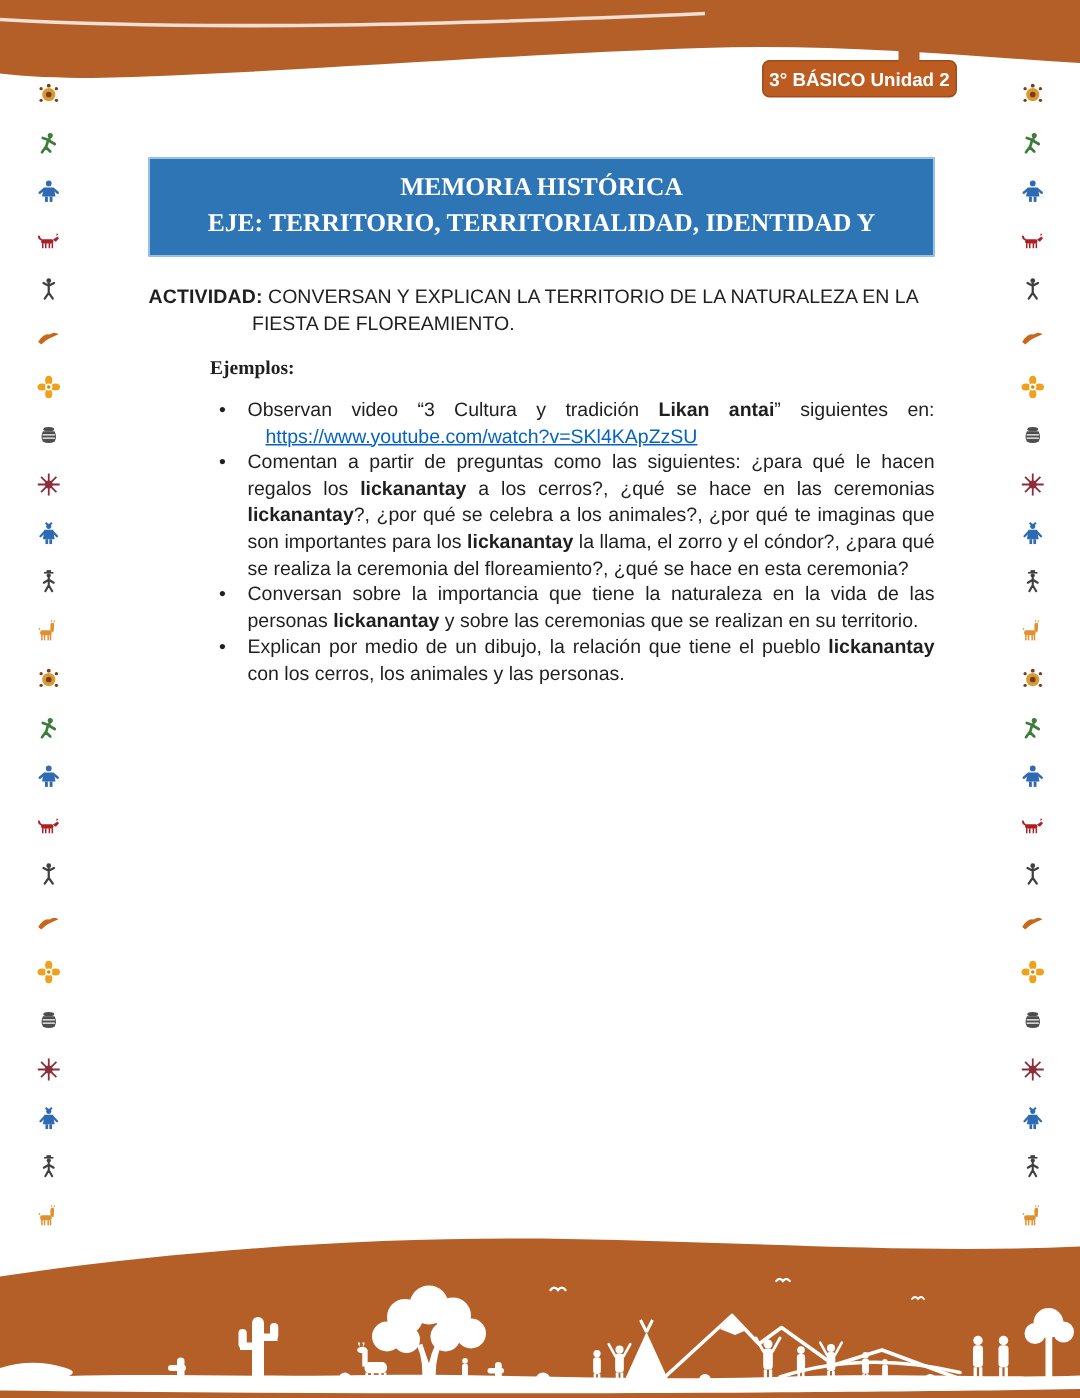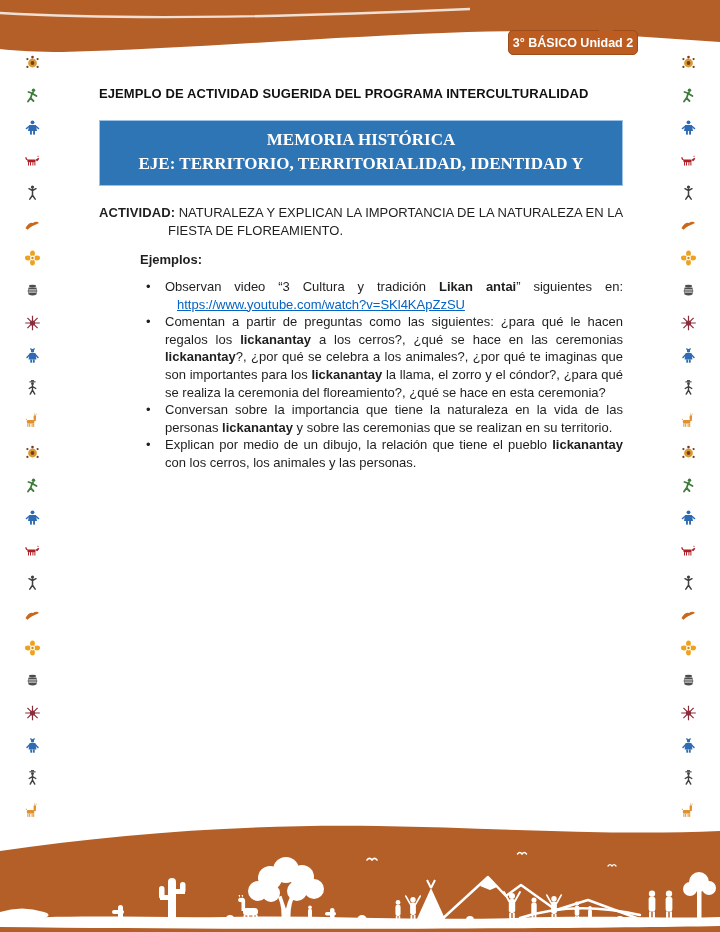--- a/index.html
+++ b/index.html
@@ -5,21 +5,21 @@
   * { margin:0; padding:0; box-sizing:border-box; }
   html,body { width:720px; height:932px; }
   body {
     position:relative; width:720px; height:932px; overflow:hidden;
     background:#ffffff; color:#1f1f1f;
     font-family:"Liberation Sans", sans-serif;
   }
   
   .top-band { position:absolute; top:0; left:0; width:720px; height:60px; }
   .unit-tab {
-    position:absolute; top:30px; left:508px; width:130px; height:25px;
+    position:absolute; top:40px; left:508px; width:130px; height:25px;
     background:#BC5C20; border:1px solid #9D4C1A; border-radius:5px;
     color:#fff; font-size:12.5px; font-weight:600;
     display:flex; align-items:center; justify-content:center;
   }
   .unit-tab::before {
     content:""; position:absolute; top:-9px; right:24px; width:14px; height:10px;
     background:#B45F28;
   }
   
   .icon-col {
@@ -35,21 +35,21 @@
   h1.page-heading { font-size:13px; font-weight:bold; color:#111; letter-spacing:.1px; }
   .axis-banner {
     margin-top:19px; background:#2E75B6; border:1px solid #9CC2E5;
     padding:7px 10px 9px; text-align:center;
     color:#fff; font-family:"Liberation Serif", serif;
     font-weight:bold; font-size:17px; line-height:24px;
   }
   .activity { margin-top:18px; font-size:13px; line-height:17.5px;
     padding-left:69px; text-indent:-69px; }
   .activity b { letter-spacing:.1px;text-align:center; }
-  .examples-heading { margin-top:13px; margin-left:41px; font-size:13px; font-weight:bold; }
+  .examples-heading { margin-top:13px; margin-left:41px; font-size:13px; font-weight:bold;font-family:Liberation Serif, serif; }
   ul.bullets { margin-top:11px; margin-left:66px; width:458px; list-style:none; }
   ul.bullets li { position:relative; font-size:13px; line-height:17.6px; text-align:justify; }
   ul.bullets li::before { content:"\2022"; position:absolute; left:-19px; top:0; font-size:13px; }
   .bt { text-align:justify; }
   .bt.fj { text-align-last:justify; }
   a.lnk { color:#0563C1; text-decoration:underline;padding-left:12px; }
   
   .bottom-scene { position:absolute; left:0; bottom:0; width:720px; height:112px; }
 </style>
 </head>
@@ -510,28 +510,27 @@
           <rect x="5.2" y="10.8" width="1" height="3.6"></rect>
           <rect x="7.6" y="10.8" width="1" height="3.6"></rect>
           <rect x="9.2" y="10.8" width="1" height="3.6"></rect>
           <path d="M3,8 L1.6,6.6 2.6,6 z"></path>
         </g>
       </svg>
     </span>
   </div>
 
 <main>
-  <h1 class="page-heading">EJEMPLO DE ACTIVIDAD SUGERIDA DEL PROGRAMA INTERCULTURALIDAD</h1>
 
   <div class="axis-banner">
     <div>MEMORIA HISTÓRICA</div>
     <div>EJE: TERRITORIO, TERRITORIALIDAD, IDENTIDAD Y</div>
   </div>
 
-  <p class="activity"><b>ACTIVIDAD:</b> <span>NATURALEZA Y EXPLICAN LA IMPORTANCIA DE LA NATURALEZA EN LA FIESTA DE FLOREAMIENTO.</span></p>
+  <p class="activity"><b>ACTIVIDAD:</b> <span>CONVERSAN Y EXPLICAN LA TERRITORIO DE LA NATURALEZA EN LA FIESTA DE FLOREAMIENTO.</span></p>
 
   <p class="examples-heading">Ejemplos:</p>
 
   <ul class="bullets" id="bullets">
       <li><div class="bt fj"><span>Observan video “3 Cultura y tradición </span><b>Likan antai</b><span>” siguientes en:</span></div><a href="#" class="lnk">https://www.youtube.com/watch?v=SKl4KApZzSU</a></li>
       <li>
         <div class="bt"><span>Comentan a partir de preguntas como las siguientes: ¿para qué le hacen regalos los </span><b>lickanantay</b><span> a los cerros?, ¿qué se hace en las ceremonias </span><b>lickanantay</b><span>?, ¿por qué se celebra a los animales?, ¿por qué te imaginas que son importantes para los </span><b>lickanantay</b><span> la llama, el zorro y el cóndor?, ¿para qué se realiza la ceremonia del floreamiento?, ¿qué se hace en esta ceremonia?</span></div>
       </li>
       <li>
         <div class="bt"><span>Conversan sobre la importancia que tiene la naturaleza en la vida de las personas </span><b>lickanantay</b><span> y sobre las ceremonias que se realizan en su territorio.</span></div>

